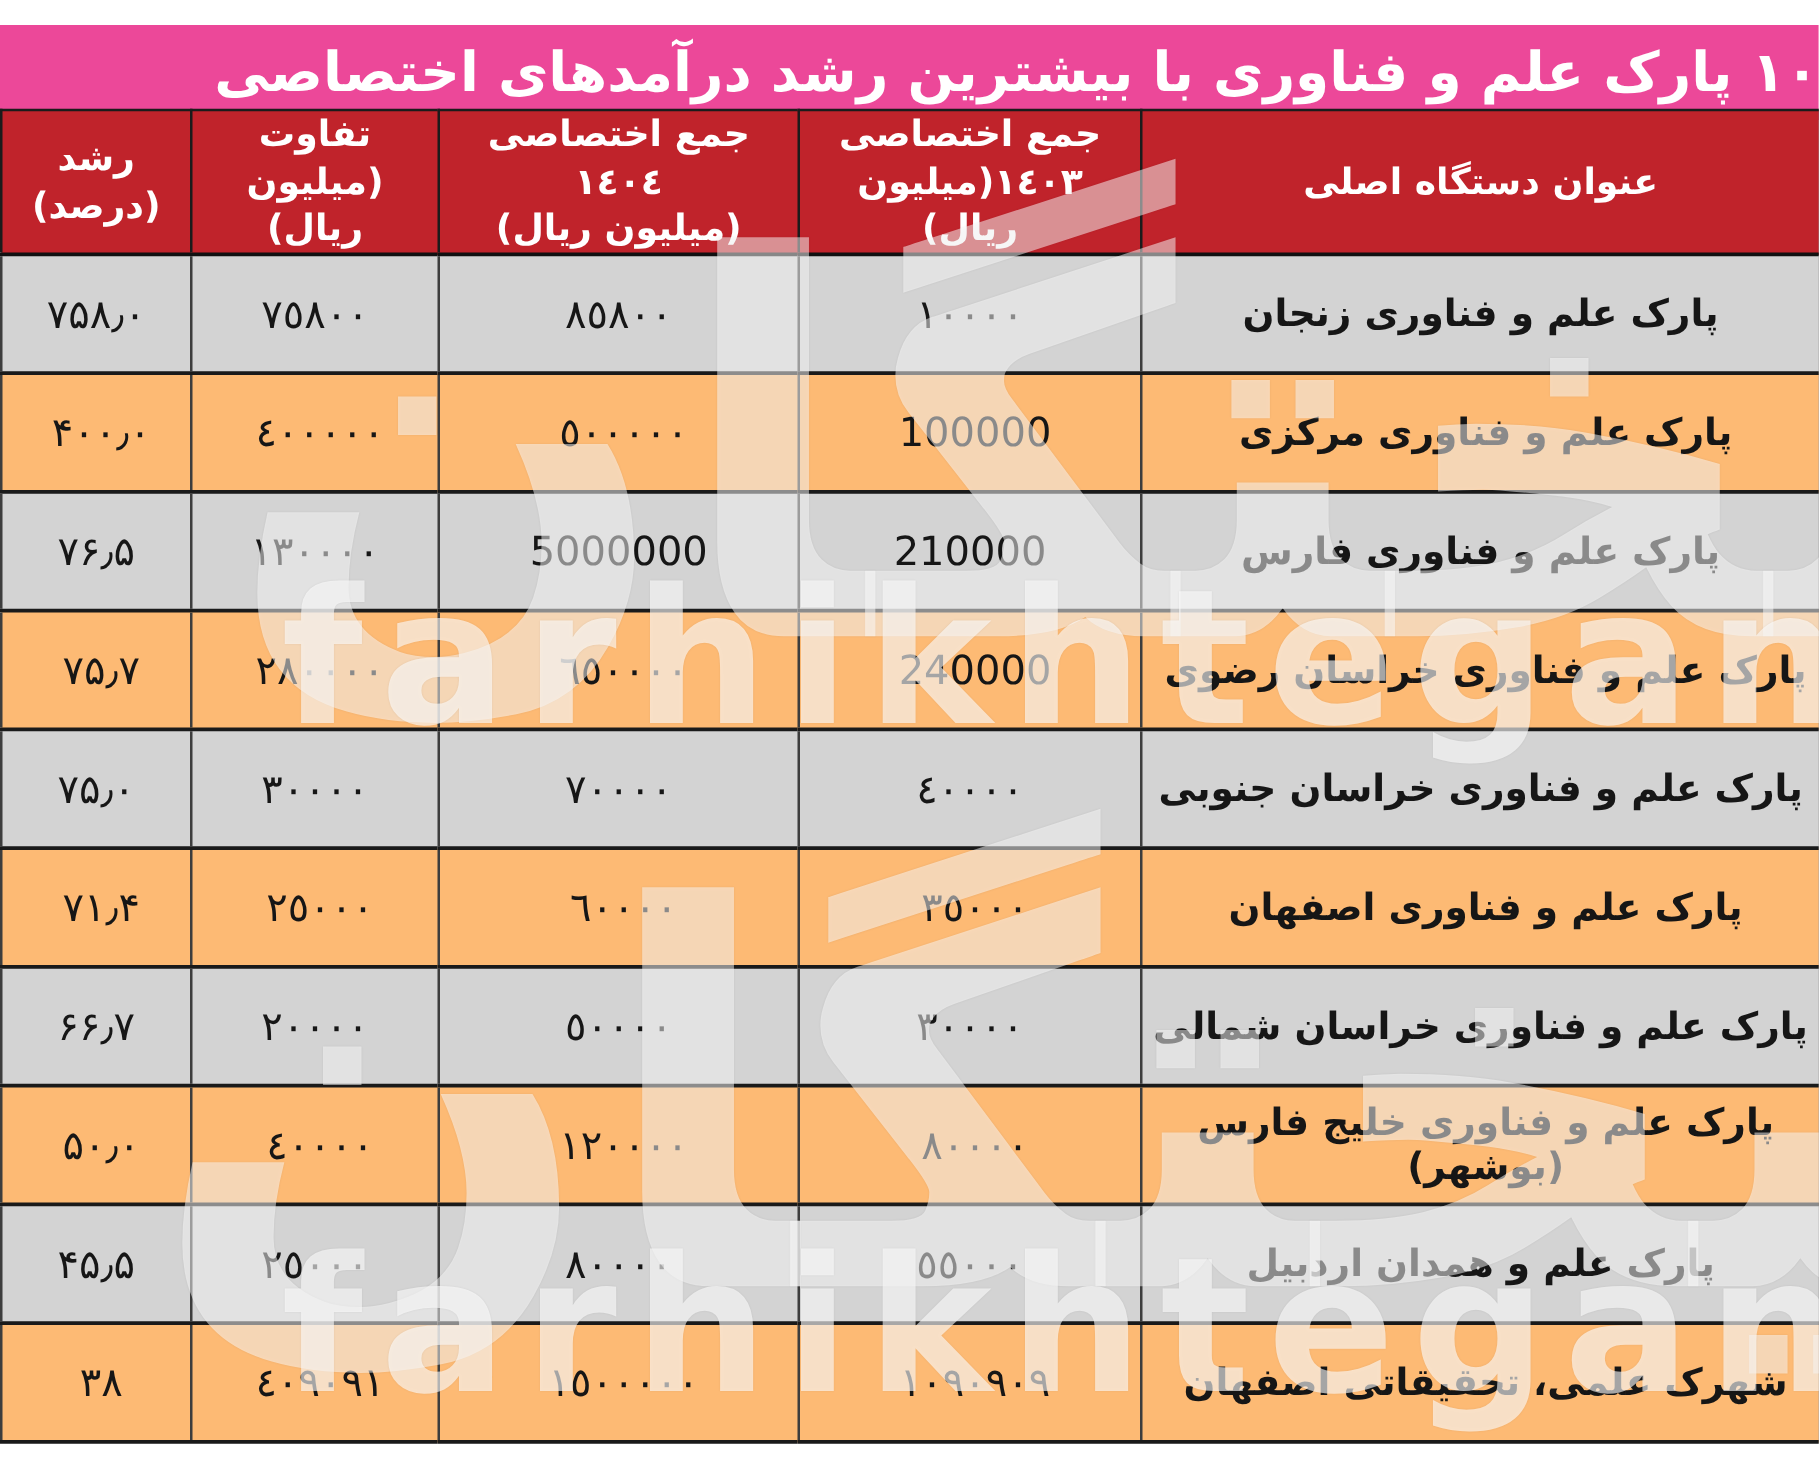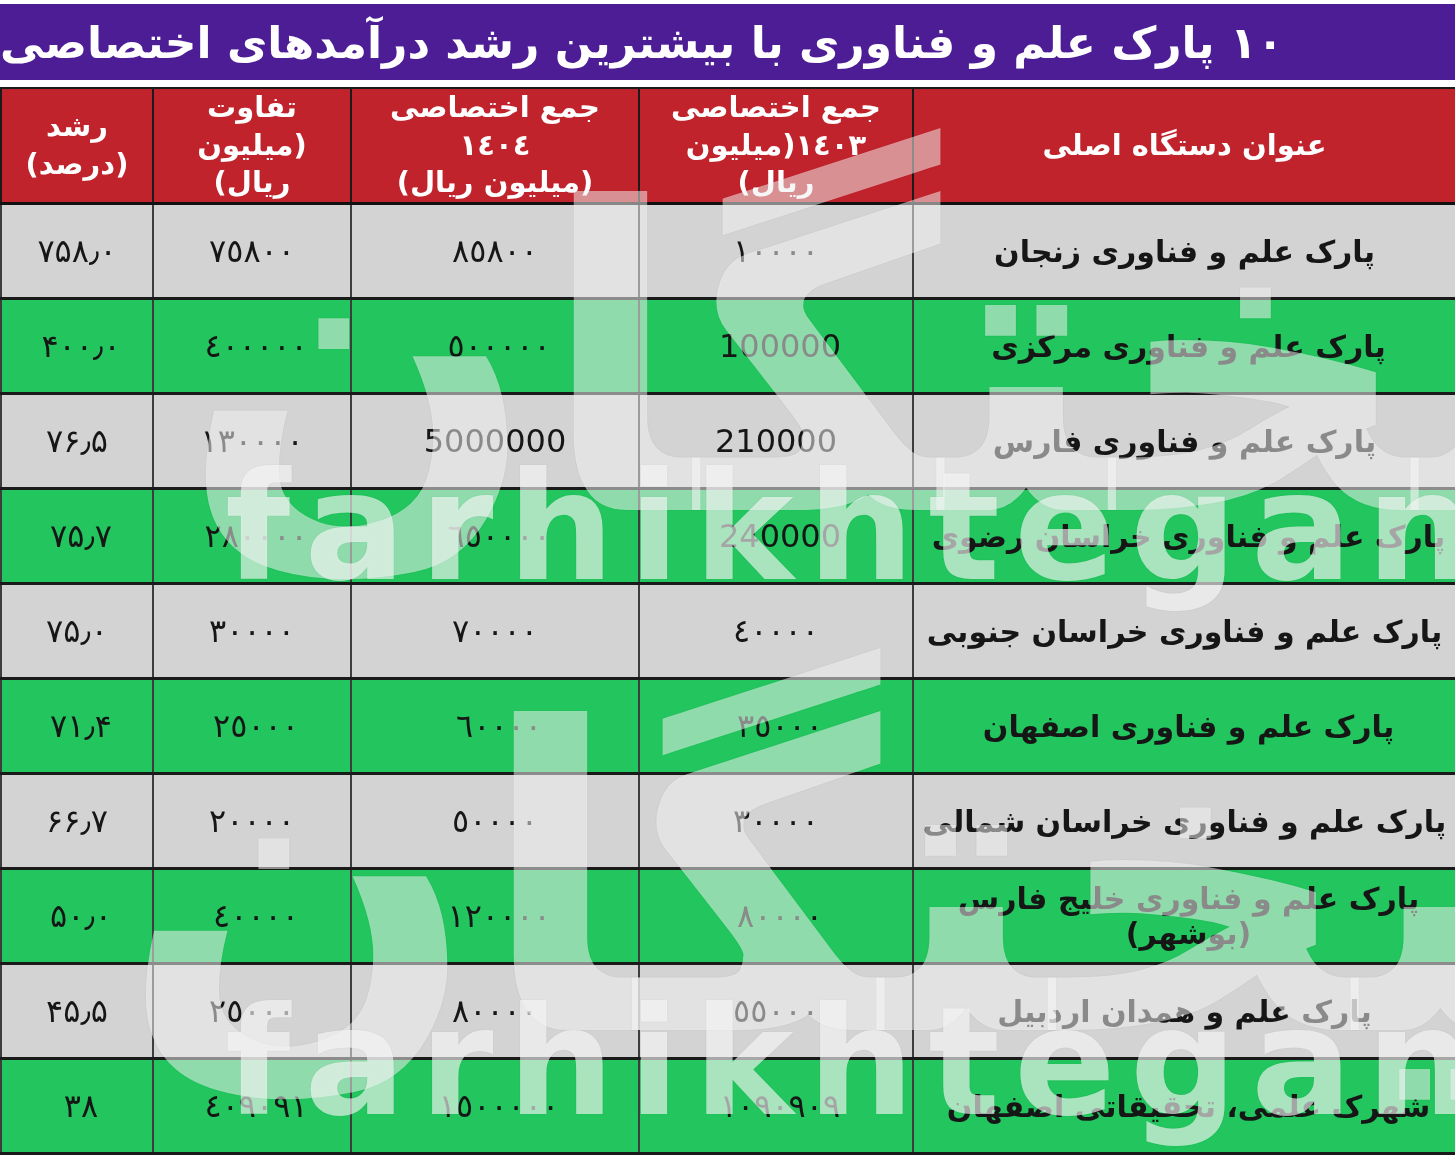--- a/index.html
+++ b/index.html
@@ -2,22 +2,22 @@
 <html lang="fa" dir="rtl"><head>
 <meta charset="utf-8">
 <style>
   * { margin:0; padding:0; box-sizing:border-box; }
   body { background:#ffffff; font-family:"DejaVu Sans", sans-serif; }
   .page {
     position:relative; width:1455px; height:1172px;
     background:#ffffff; overflow:hidden; direction:rtl;
   }
   .title-bar {
-    position:absolute; top:4px; left:0; width:1455px; height:76px;
-    background:#4c1d95; display:flex; align-items:center; justify-content:flex-end;
+    position:absolute; top:20px; left:0; width:1455px; height:76px;
+    background:#ec4899; display:flex; align-items:center; justify-content:flex-start;
   }
   .title-bar span {
     color:#ffffff; font-size:44px; font-weight:bold; letter-spacing:0.5px;
   }
   table.data-table {
     position:absolute; top:87px; left:0; width:1455px;
     border-collapse:collapse; table-layout:fixed; direction:rtl;
     border-left:2px solid #2e2e2e; border-right:2px solid #2e2e2e;
     border-bottom:3px solid #161616;
   }
@@ -29,21 +29,21 @@
   }
   thead th .hline { display:block; }
   tbody td {
     height:95px; text-align:center; vertical-align:middle;
     color:#161616; font-size:32px;
     border-left:2px solid #3d3d3d; border-right:2px solid #3d3d3d;
     border-top:3px solid #1a1a1a; border-bottom:3px solid #1a1a1a;
     padding:0 4px;
   }
   tbody tr.gray td  { background:#d3d3d3; }
-  tbody tr.white td { background:#22c55e;padding-left:12px; }
+  tbody tr.white td { background:#fdba74;padding-left:12px; }
   tbody td.name { font-weight:bold; font-size:30px;margin-left:24px; }
   .watermark {
     position:absolute; z-index:5; pointer-events:none; white-space:nowrap;
     color:rgba(255,255,255,0.62); text-shadow:0 0 2px rgba(0,0,0,0.07);
     font-weight:bold; user-select:none;
   }
   .wm-latin-1 { top:440px; left:225px; font-size:150px; letter-spacing:14px; }
   .wm-latin-2 { top:975px; left:225px; font-size:150px; letter-spacing:14px; }
   .wm-fa-1 { top:120px; left:180px; font-size:420px; color:rgba(255,255,255,0.5); }
   .wm-fa-2 { top:640px; left:120px; font-size:420px; color:rgba(255,255,255,0.5); }

